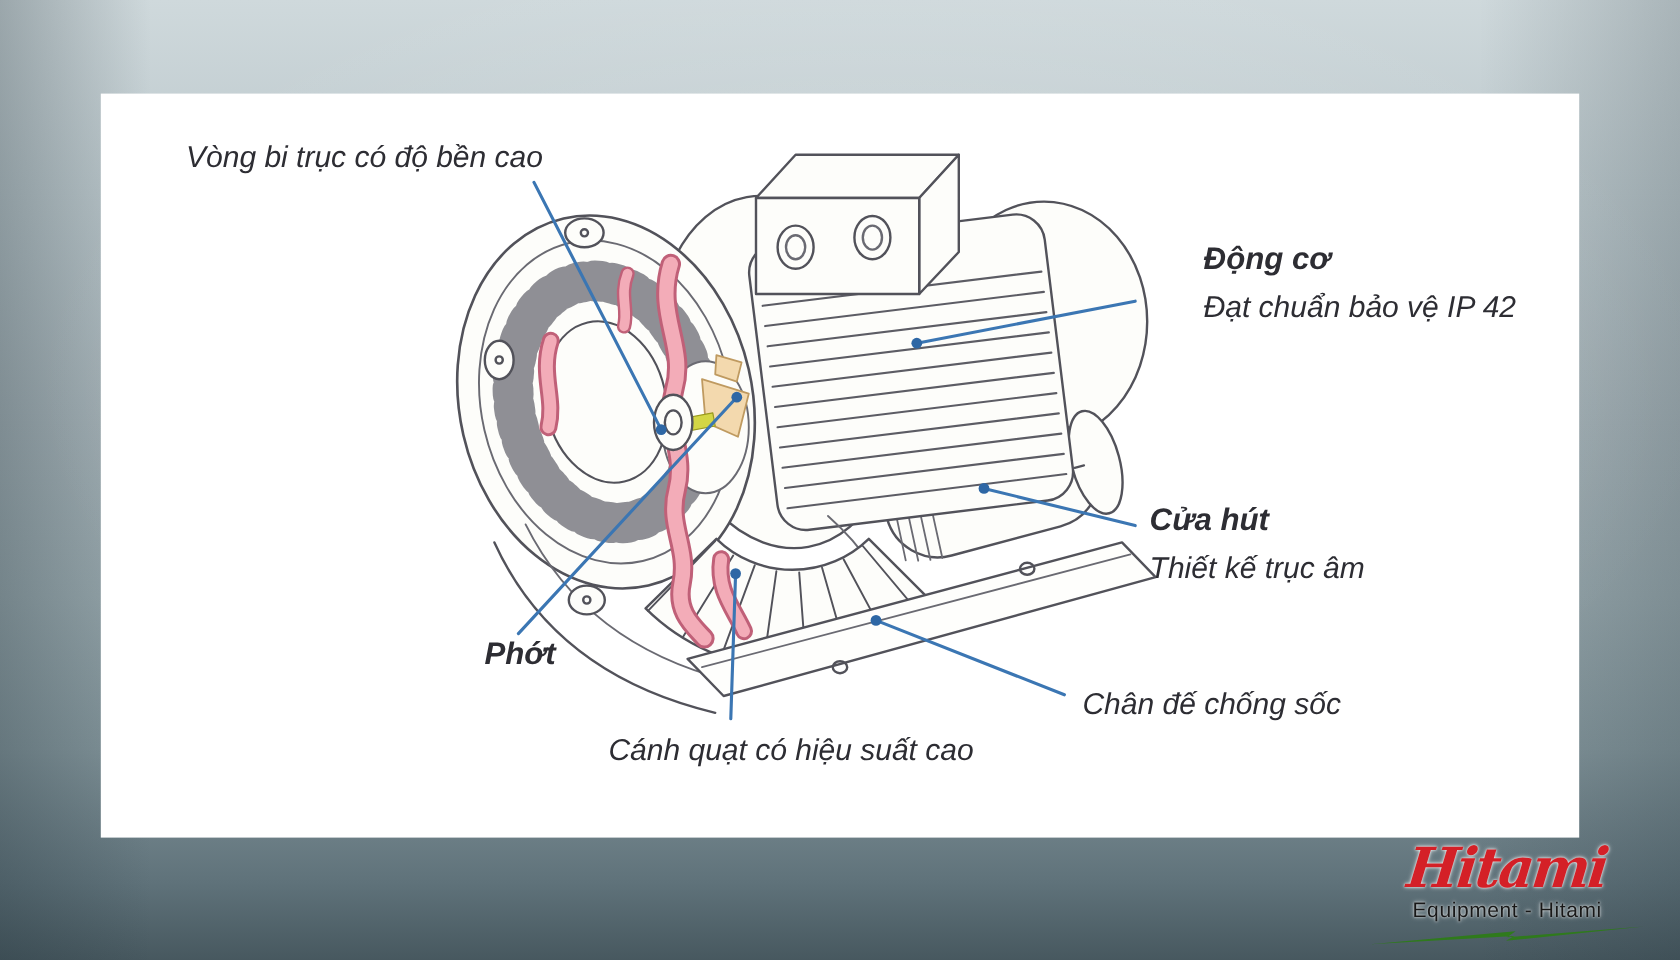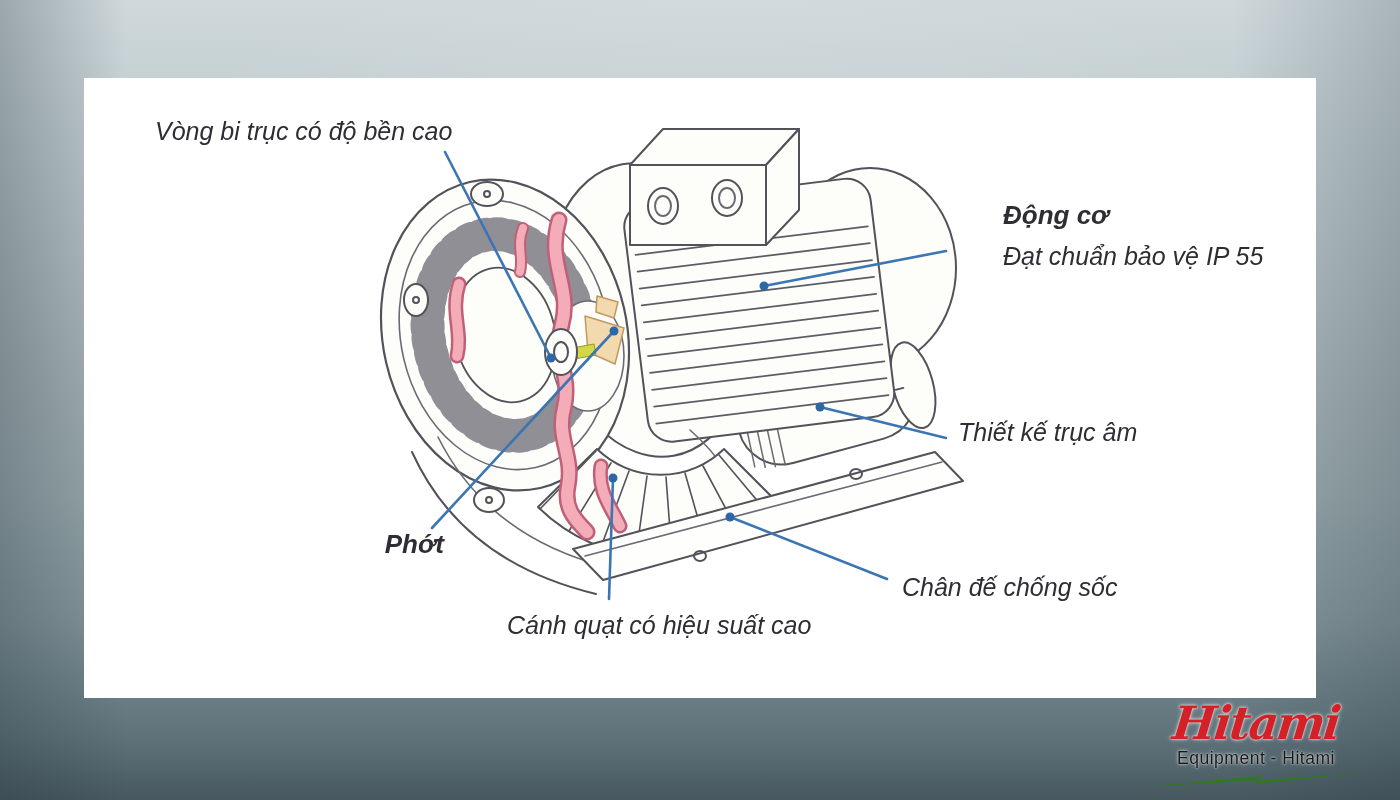--- a/index.html
+++ b/index.html
@@ -14,21 +14,21 @@
   #card{
     position:absolute;left:84px;top:78px;width:1232px;height:620px;
     background:#ffffff;
   }
   #illustration{position:absolute;left:0;top:0;width:1400px;height:800px;}
   .lbl{position:absolute;font-style:italic;font-size:25px;line-height:1.25;color:#2d2d33;white-space:nowrap;}
   .lbl .t{font-weight:700;font-size:26px;margin-bottom:9px;}
   #lbl-bearing{left:155px;top:116px;}
   #lbl-motor{left:955px;top:199px;margin-left:48px;}
   #lbl-inlet{left:958px;top:417px;}
-  #lbl-seal{left:154px;top:528px;width:290px;text-align:right;}
+  #lbl-seal{left:173px;top:528px;width:290px;text-align:right;}
   #lbl-impeller{left:507px;top:610px;}
   #lbl-base{left:902px;top:572px;}
   #logo{position:absolute;left:1142px;top:700px;width:228px;text-align:center;}
   #brand{
     font-family:"DejaVu Serif","Liberation Serif",serif;
     font-style:italic;font-weight:700;font-size:46px;line-height:1;
     color:#d42027;letter-spacing:-2px;transform:skewX(-6deg);
     text-shadow:0 0 2px #ffffff,0 0 4px rgba(255,255,255,.65);
   }
   #tagline{
@@ -169,24 +169,25 @@
         <circle cx="613" cy="478" r="4.5"></circle>
     </g>
   </svg>
 
   <div class="lbl" id="lbl-bearing">
     <div class="d">Vòng bi trục có độ bền cao</div>
   </div>
 
   <div class="lbl" id="lbl-motor">
     <div class="t">Động cơ</div>
-    <div class="d">Đạt chuẩn bảo vệ IP 55</div>
+    <div class="d">Đạt chuẩn bảo vệ IP 42</div>
   </div>
 
   <div class="lbl" id="lbl-inlet">
+    <div class="t">Cửa hút</div>
     <div class="d">Thiết kế trục âm</div>
   </div>
 
   <div class="lbl" id="lbl-seal">
     <div class="t">Phớt</div>
   </div>
 
   <div class="lbl" id="lbl-impeller">
     <div class="d">Cánh quạt có hiệu suất cao</div>
   </div>

